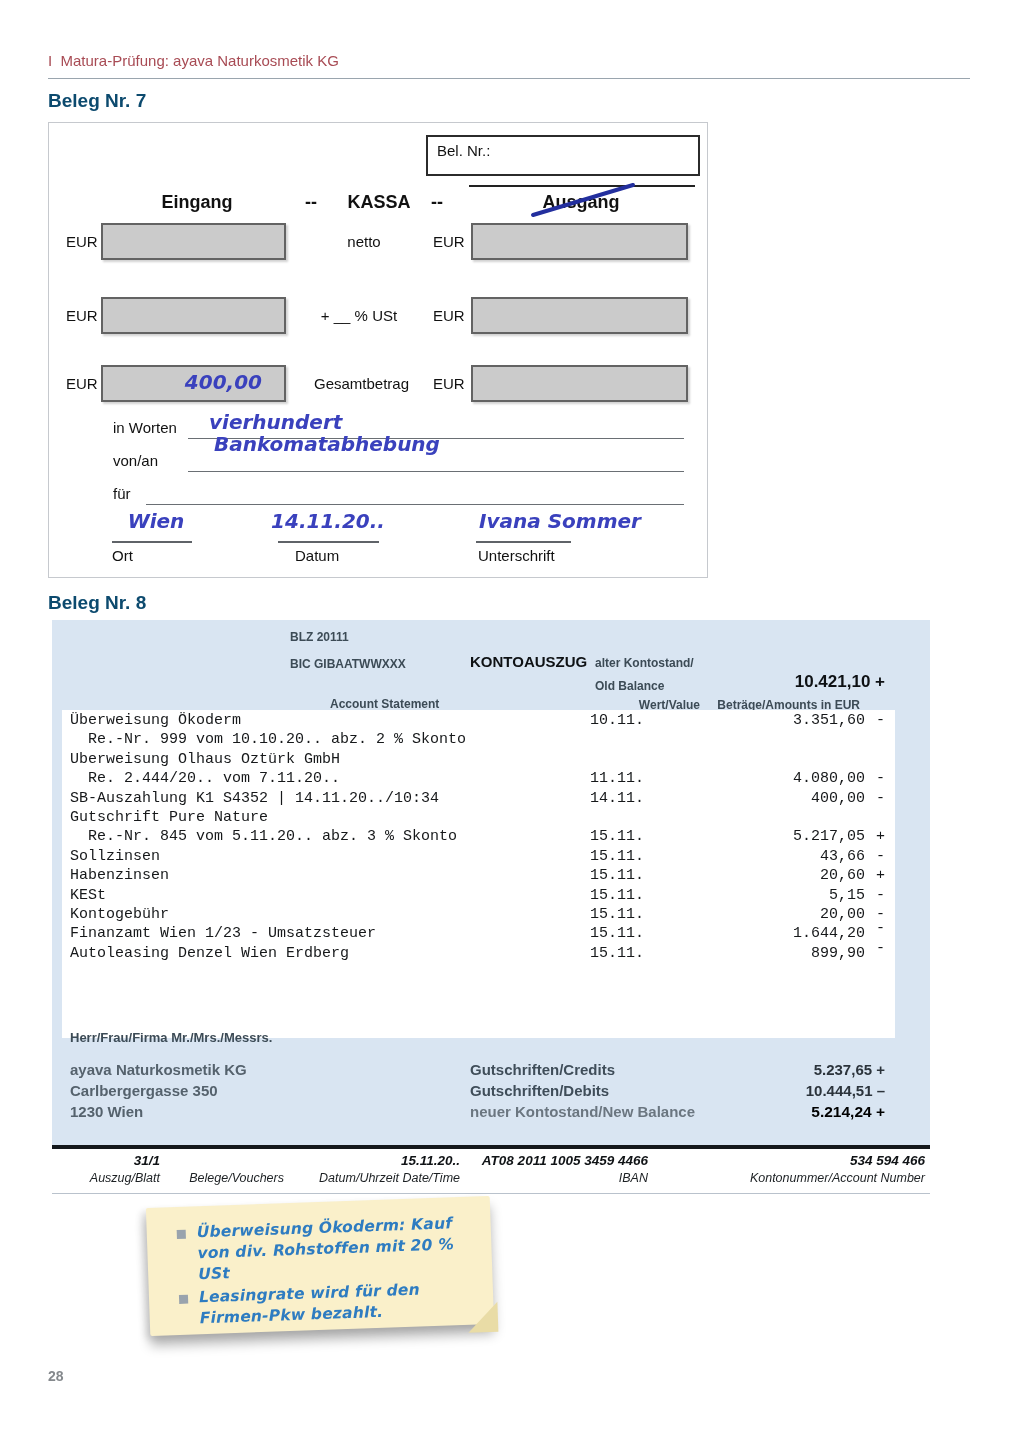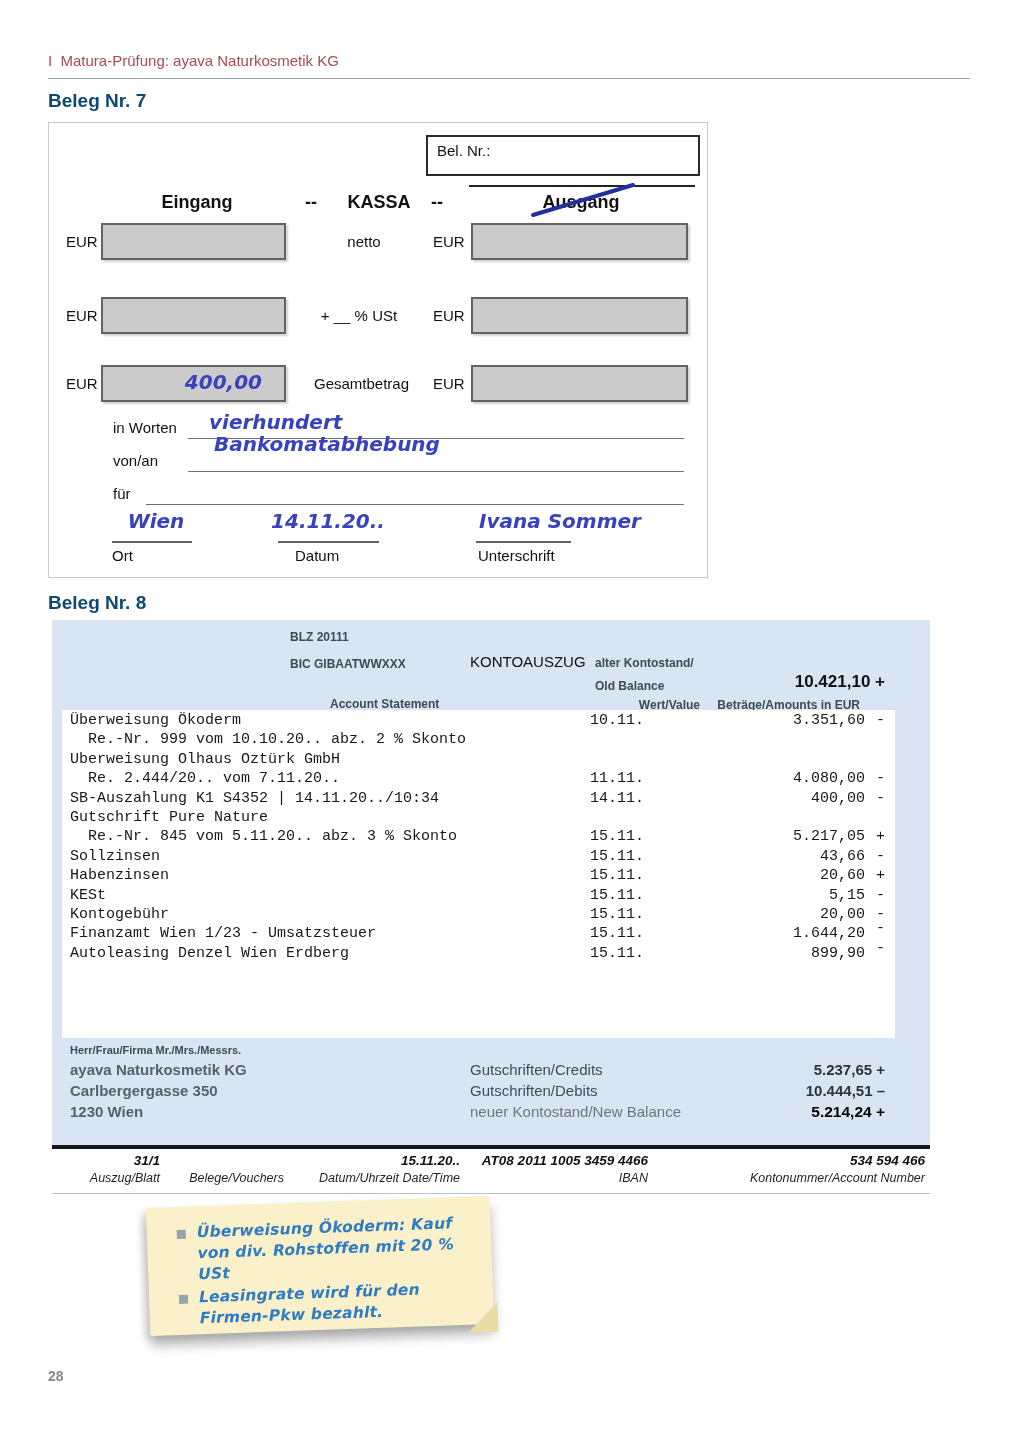--- a/index.html
+++ b/index.html
@@ -43,41 +43,41 @@
 
   
   .statement{position:absolute;left:52px;top:620px;width:878px;height:572px;}
   .stmt-blue{position:absolute;left:0;top:0;width:878px;height:525px;background:#D9E5F2;}
   .erste-logo{position:absolute;left:13px;top:13px;width:175px;height:66px;background:#2B70E6;border-radius:10px;color:#fff;display:flex;align-items:center;justify-content:center;font-weight:bold;font-size:27px;letter-spacing:1px;}
   .erste-s{position:relative;margin-left:8px;font-size:30px;}
   .erste-s::after{content:"";position:absolute;top:-6px;right:2px;width:7px;height:7px;border-radius:50%;background:#fff;}
   .stmt-small{position:absolute;font-size:12px;font-weight:bold;color:#3C4B56;}
   #blz{left:238px;top:10px;}
   #bic{left:238px;top:37px;}
-  #kontoauszug{position:absolute;left:418px;top:33px;font-size:15px;font-weight:normal;color:#0e1114;}
+  #kontoauszug{position:absolute;left:418px;top:33px;font-size:15px;font-weight:bold;color:#0e1114;}
   #oldbal1{left:543px;top:36px;}
   #oldbal2{left:543px;top:59px;}
   #oldbal-value{position:absolute;left:598px;top:52px;width:235px;text-align:right;font-size:17px;font-weight:bold;color:#0e1114;}
   #acct-stmt{left:278px;top:77px;}
   #col-wert{left:538px;top:78px;width:110px;text-align:right;}
   #col-betraege{left:600px;top:78px;width:208px;text-align:right;}
 
   .txn-panel{position:absolute;left:10px;top:90px;width:833px;height:328px;background:#fff;padding-top:2px;box-sizing:border-box;}
   .txn-row{position:relative;height:19.4px;font-family:"Liberation Mono","DejaVu Sans Mono",monospace;font-size:15px;color:#16181a;}
   .txn-desc{position:absolute;left:8px;white-space:pre;}
   .txn-date{position:absolute;left:528px;}
   .txn-amount{position:absolute;left:653px;width:150px;text-align:right;}
   .txn-sign{position:absolute;left:814px;}
   .txn-sign.raised{top:-5px;}
 
-  .holder-label{position:absolute;left:18px;top:424px;font-size:11px;font-weight:bold;color:#3C4B56;}
+  .holder-label{position:absolute;left:18px;top:410px;font-size:13px;font-weight:bold;color:#3C4B56;}
   .holder-line{position:absolute;left:18px;font-size:15px;font-weight:bold;color:#55626D;}
   #holder-name{top:441px;} #holder-street{top:462px;} #holder-city{top:483px;}
 
-  .sum-label{position:absolute;left:418px;font-size:15px;font-weight:normal;color:#3F4D59;}
+  .sum-label{position:absolute;left:418px;font-size:15px;font-weight:bold;color:#3F4D59;}
   .sum-value{position:absolute;left:633px;width:200px;text-align:right;font-size:15px;font-weight:bold;color:#2B333B;}
   #sum0-l,#sum0-v{top:441px;} #sum1-l,#sum1-v{top:462px;} #sum2-l{top:483px;color:#6B7680;} #sum2-v{top:483px;color:#000;font-size:15.5px;}
 
   .stmt-footer{position:absolute;left:0;top:525px;width:878px;height:44px;background:#fff;border-top:4px solid #14181c;border-bottom:1px solid #b9c2cc;}
   .sf-col{position:absolute;top:4px;text-align:right;font-style:italic;}
   .sf-value{font-size:13.5px;font-weight:bold;color:#101316;height:18px;}
   .sf-label{font-size:12.5px;color:#1c2023;}
   #sf0{left:8px;width:100px;} #sf1{left:112px;width:120px;} #sf2{left:248px;width:160px;} #sf3{left:416px;width:180px;} #sf4{left:653px;width:220px;}
 
   

